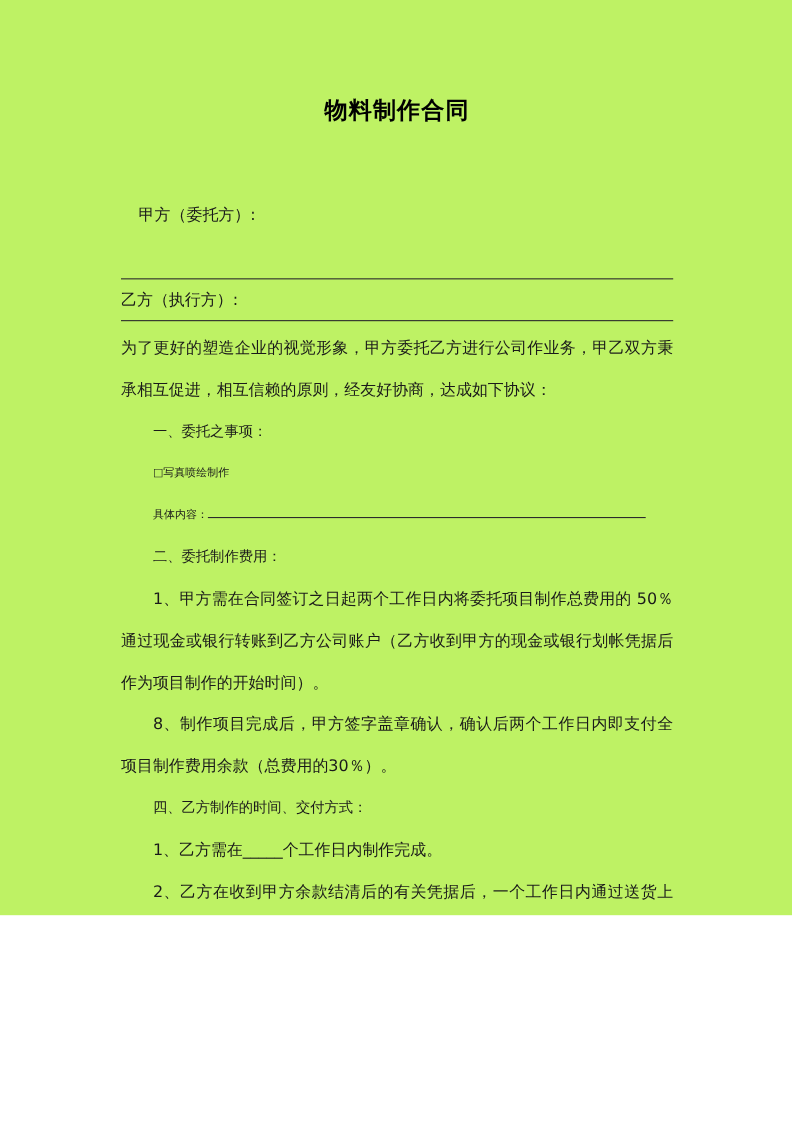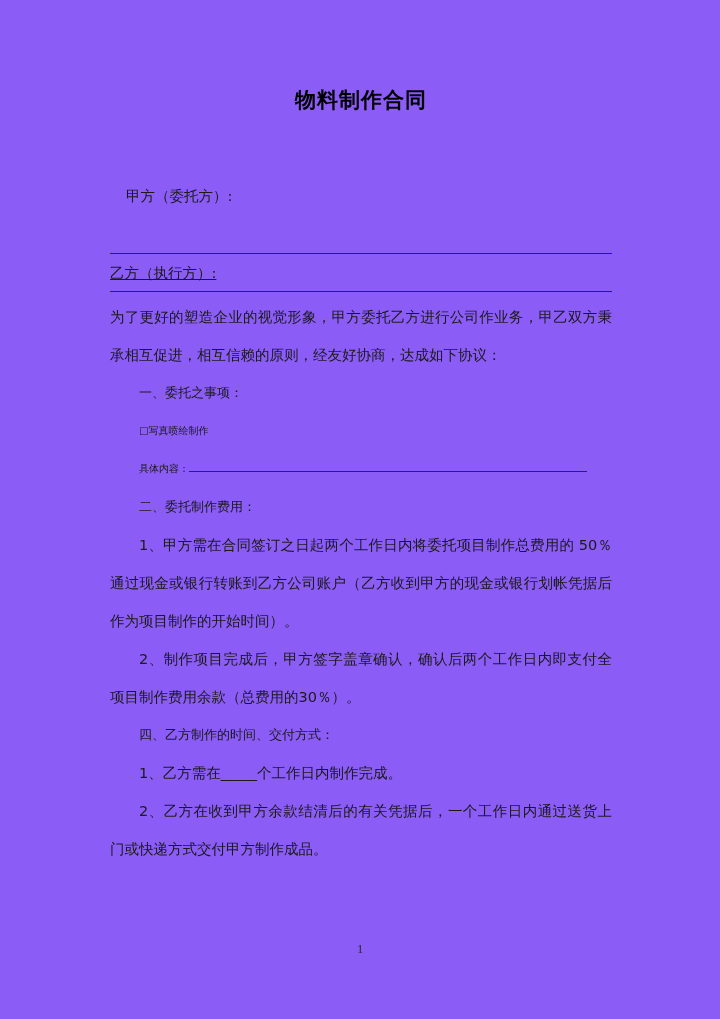--- a/index.html
+++ b/index.html
@@ -13,22 +13,22 @@
     position: relative;
     font-family: "DejaVu Sans", "Liberation Sans", sans-serif;
     color: #1a1a1a;
     -webkit-font-smoothing: antialiased;
   }
   .page {
     position: absolute;
     left: 0;
     top: 0;
     width: 720px;
-    height: 1019px;
-    background: #8b5cf6;
+    height: 832px;
+    background: #bef264;
     overflow: hidden;
   }
   .content {
     position: absolute;
     left: 110px;
     top: 0;
     width: 502px;
   }
   .doc-title {
     text-align: center;
@@ -60,21 +60,20 @@
     border-top: 1px solid #2b2b2b;
     width: 502px;
     margin: 0;
   }
   .rule-spacer-top { height: 22px; }
   .party-b-row {
     font-size: 14.5px;
     line-height: 34px;
     margin: 0;
     padding-top: 2px;
-    text-decoration: underline;
   }
   .rule-under-b {
     height: 0;
     border-top: 1px solid #2b2b2b;
     width: 502px;
     margin-top: 1px;
   }
   .body-block { padding-top: 6px; }
   .section-head {
     font-size: 13px;
@@ -152,21 +151,21 @@
 
       <p class="checkbox-line"><span>具体内容：</span><span class="fill-inline fill-content"></span></p>
 
       <p class="section-head">二、委托制作费用：</p>
 
 
 
 
       <p class="item">1、甲方需在合同签订之日起两个工作日内将委托项目制作总费用的 50％通过现金或银行转账到乙方公司账户（乙方收到甲方的现金或银行划帐凭据后作为项目制作的开始时间）。</p>
 
-      <p class="item">2、制作项目完成后，甲方签字盖章确认，确认后两个工作日内即支付全项目制作费用余款（总费用的30％）。</p>
+      <p class="item">8、制作项目完成后，甲方签字盖章确认，确认后两个工作日内即支付全项目制作费用余款（总费用的30％）。</p>
 
       <p class="section-head">四、乙方制作的时间、交付方式：</p>
 
       <p class="item">1、乙方需在_____个工作日内制作完成。</p>
 
       <p class="item">2、乙方在收到甲方余款结清后的有关凭据后，一个工作日内通过送货上门或快递方式交付甲方制作成品。</p>
 
     </div>
   </div>
 

